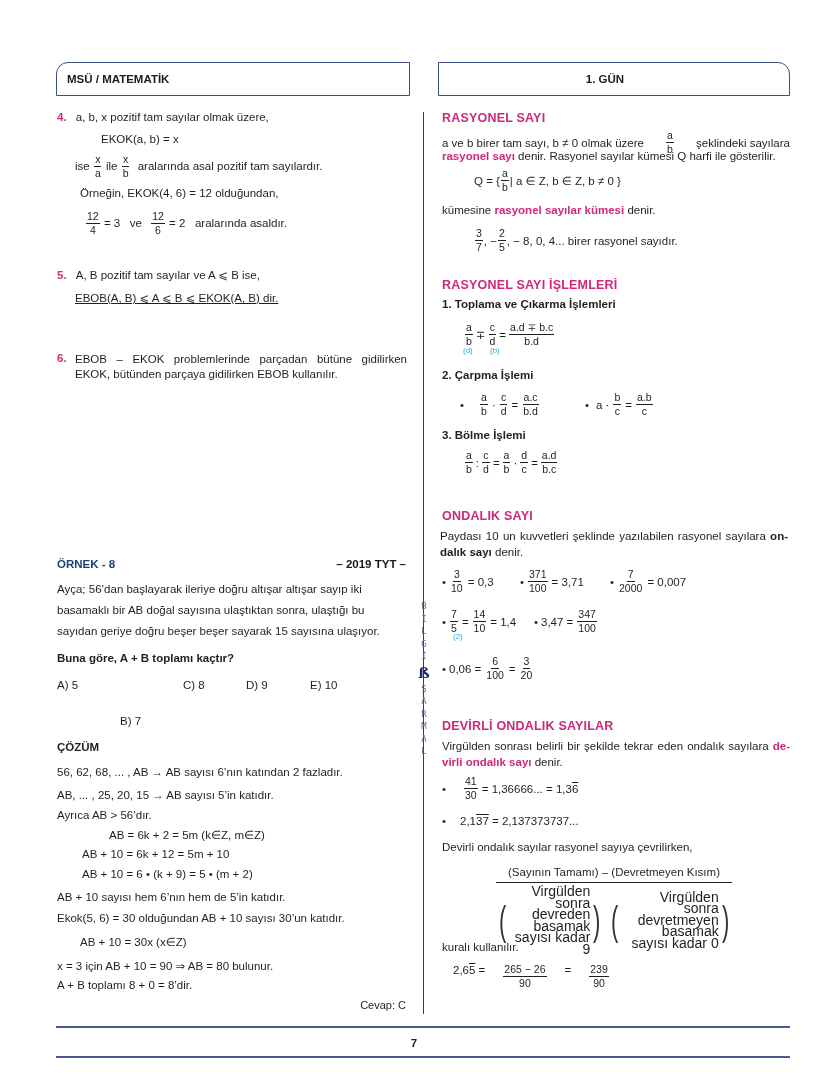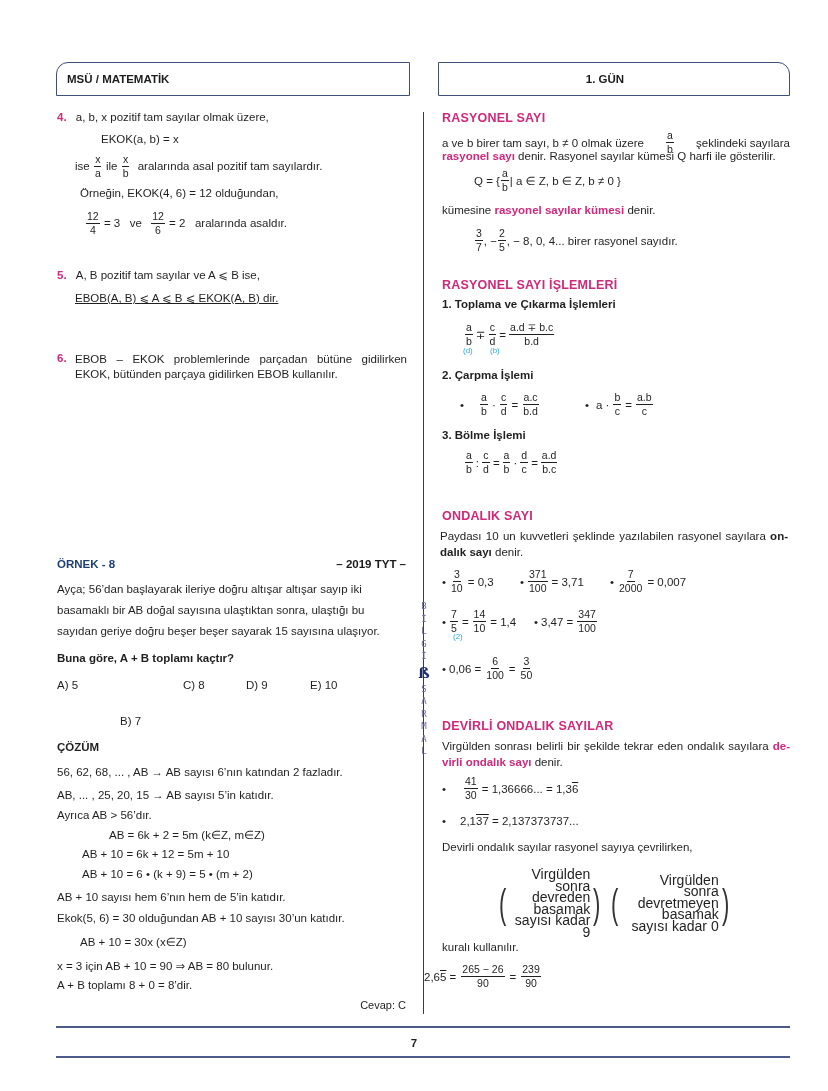--- a/index.html
+++ b/index.html
@@ -290,21 +290,21 @@
 <div class="abs" style="left:442px; top:656px; display:flex; align-items:center; gap:3px;">
   <span>•</span>
   <span>0,06 =</span>
   <span class="frac">
       <span class="num">6</span>
       <span class="den">100</span>
     </span>
   <span>=</span>
   <span class="frac">
       <span class="num">3</span>
-      <span class="den">50</span>
+      <span class="den">20</span>
     </span>
 </div>
 
 <div class="abs sec-title" style="left:442px; top:719px;">DEVİRLİ ONDALIK SAYILAR</div>
 <div class="abs just" style="left:442px; top:738px; width:348px; line-height:16px;">
   <span>Virgülden sonrası belirli bir şekilde tekrar eden ondalık sayılara </span><span class="pink bold">de-virli ondalık sayı</span><span> denir.</span>
 </div>
 <div class="abs" style="left:442px; top:776px; display:flex; align-items:center; gap:3px;">
   <span style="margin-right:14px">•</span>
   <span class="frac">
@@ -312,20 +312,21 @@
       <span class="den">30</span>
     </span>
   <span><span>= 1,36666... = 1,3</span><span class="overline">6</span></span>
 </div>
 <div class="abs" style="left:442px; top:815px;">
   <span style="margin-right:14px">•</span><span>2,1</span><span class="overline">37</span><span> = 2,137373737...</span>
 </div>
 <div class="abs" style="left:442px; top:841px;">Devirli ondalık sayılar rasyonel sayıya çevrilirken,</div>
 
 <div class="bigfrac">
+  <div class="top">(Sayının Tamamı) – (Devretmeyen Kısım)</div>
   <div class="paren-row">
     <div class="paren">
       <span class="lp">(</span>
       <div class="inner">
         <div>Virgülden sonra</div>
         <div>devreden  basamak</div>
         <div>sayısı kadar 9</div>
       </div>
       <span class="rp">)</span>
     </div>
@@ -335,21 +336,21 @@
         <div>Virgülden sonra</div>
         <div>devretmeyen basamak</div>
         <div>sayısı kadar 0</div>
       </div>
       <span class="rp">)</span>
     </div>
   </div>
 </div>
 
 <div class="abs" style="left:442px; top:941px;">kuralı kullanılır.</div>
-<div class="abs" style="left:424px; top:964px; display:flex; align-items:center; gap:4px;">
+<div class="abs" style="left:453px; top:964px; display:flex; gap:17px;">
   <span><span>2,6</span><span class="overline">5</span><span> =</span></span>
   <span class="frac">
       <span class="num">265 − 26</span>
       <span class="den">90</span>
     </span>
   <span>=</span>
   <span class="frac">
       <span class="num">239</span>
       <span class="den">90</span>
     </span>

